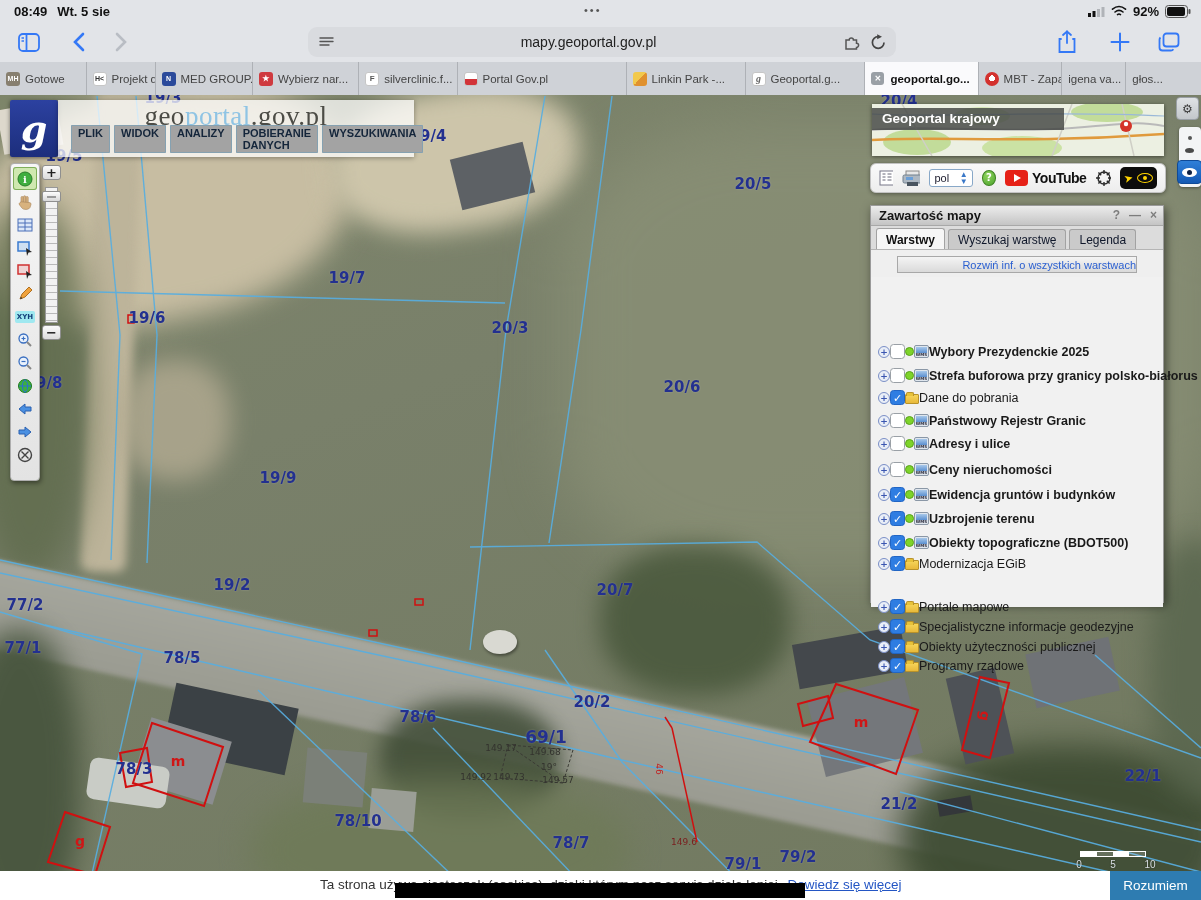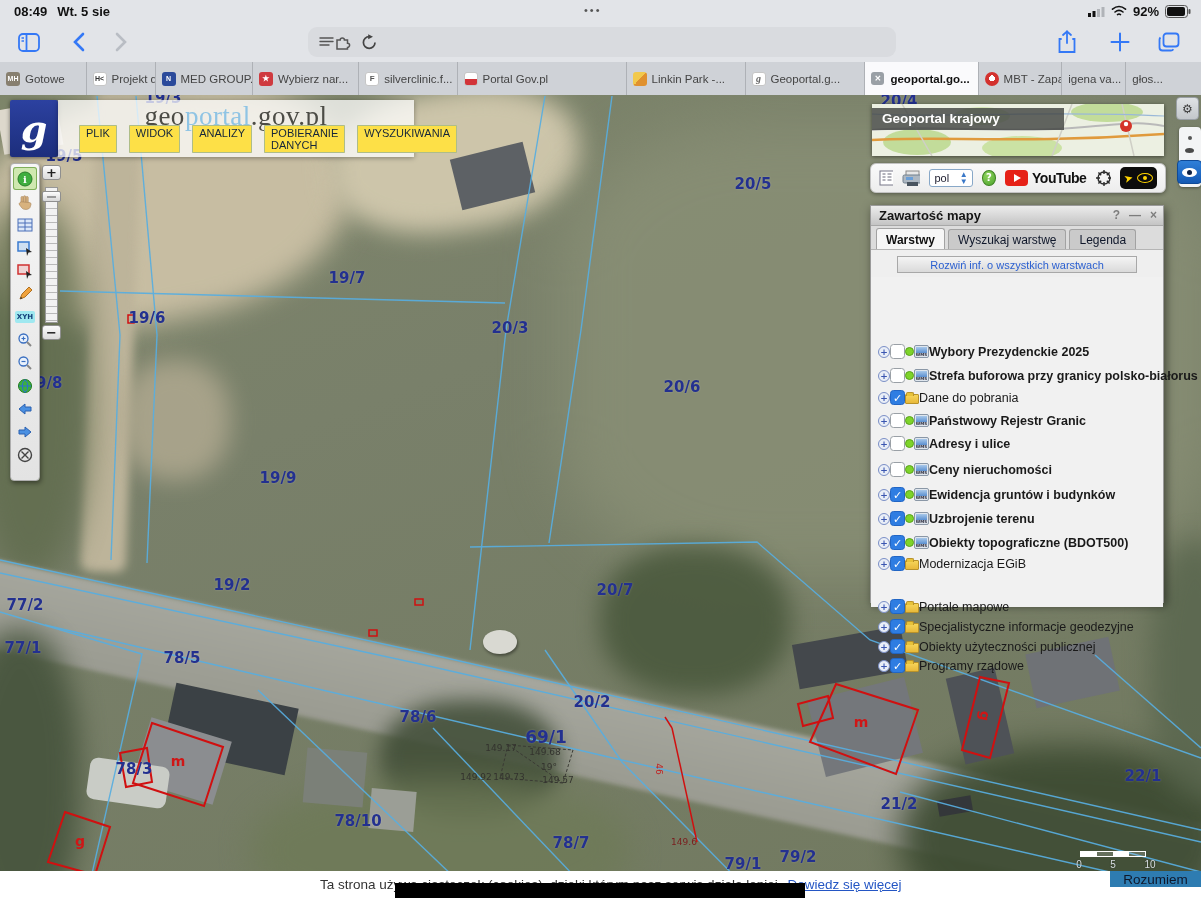--- a/index.html
+++ b/index.html
@@ -53,22 +53,22 @@
 
   
   .glogo{position:absolute;left:10px;top:100px;width:48px;height:57px;z-index:5;border-radius:2px;
     background:linear-gradient(#2c41a0,#1c2e7c);display:flex;align-items:center;justify-content:center;
     color:#fff;font:italic 700 38px "DejaVu Serif",serif;box-shadow:0 1px 4px rgba(0,0,0,.5);}
   .gbanner{position:absolute;left:58px;top:100px;width:356px;height:57px;z-index:5;background:rgba(255,255,255,.74);
     box-shadow:0 1px 5px rgba(0,0,0,.35);}
   .gtitle{text-align:center;margin-top:1px;font-family:"Liberation Serif",serif;font-size:27px;letter-spacing:.5px;}
   .gtitle .t1{color:#4c4c46;} .gtitle .t2{color:#8fc4e4;} .gtitle .t3{color:#4c4c46;}
   .gmenu{position:absolute;left:13px;bottom:4px;display:flex;gap:4px;}
-  .gmenu .mi{background:#fde047;color:#14253a;font-size:11px;font-weight:400;padding:2px 7px;border-radius:1px;
-    box-shadow:inset 0 0 0 1px rgba(110,160,190,.55);cursor:pointer;margin-left:8px;}
+  .gmenu .mi{background:#a3a3a3;color:#14253a;font-size:11px;font-weight:700;padding:2px 7px;border-radius:1px;
+    box-shadow:inset 0 0 0 1px rgba(110,160,190,.55);cursor:pointer;}
 
   
   .ltool{position:absolute;left:10px;top:163px;width:30px;height:318px;z-index:5;border-radius:4px;
     background:linear-gradient(#f6f6f6,#e3e3e3);border:1px solid #aeaeae;box-shadow:1px 2px 5px rgba(0,0,0,.45);
     display:flex;flex-direction:column;align-items:center;padding-top:3px;}
   .lbtn{width:24px;height:23px;display:flex;align-items:center;justify-content:center;border:none;background:none;
     border-radius:3px;cursor:pointer;padding:0;}
   .lbtn.active{background:#cfe8b0;box-shadow:inset 0 0 0 1px #7fae5a;}
   .xyh{background:#9fe8f0;color:#14407a;font:700 7px "DejaVu Sans",sans-serif;padding:2px 2px;border-radius:2px;}
 
@@ -120,21 +120,21 @@
     border:1px solid #9a9a9a;box-shadow:2px 3px 9px rgba(0,0,0,.5);}
   .phead{position:relative;height:20px;background:linear-gradient(#ececec,#c4c4c4);border-bottom:1px solid #a8a8a8;}
   .ptitle{position:absolute;left:8px;top:2px;font-size:13px;font-weight:700;color:#151515;}
   .pwin{position:absolute;right:6px;top:2px;display:flex;gap:9px;color:#7d7d7d;font-size:12px;font-weight:700;}
   .pwin span{cursor:pointer;}
   .ptabs{position:relative;height:24px;background:#dcdcdc;border-bottom:1px solid #b5b5b5;padding-left:5px;display:flex;align-items:flex-end;gap:3px;}
   .ptab{background:#cacaca;border:1px solid #a2a2a2;border-bottom:none;border-radius:3px 3px 0 0;
     font-size:12px;color:#0f172a;padding:3px 9px 2px;cursor:pointer;}
   .ptab.active{background:#f6f6f6;font-weight:700;color:#111;padding-top:4px;}
   .expandbtn{display:block;margin:6px auto 4px;width:240px;height:17px;background:linear-gradient(#f4f4f4,#dadada);
-    border:1px solid #a8a8a8;color:#2a5fd0;font-size:11px;text-align:center;cursor:pointer;padding:0;}
+    border:1px solid #a8a8a8;color:#2a5fd0;font-size:11px;text-align:right;cursor:pointer;padding:0;}
   .plist{position:relative;width:100%;height:330px;background:#f1f1f1;}
   .lrow{position:absolute;left:7px;height:17px;display:flex;align-items:center;white-space:nowrap;}
   .exp{width:12px;height:12px;border-radius:50%;background:#e9eef7;border:1px solid #7b8fc6;position:relative;cursor:pointer;flex:0 0 auto;}
   .exp::after{content:"+";position:absolute;left:0;right:0;top:-1px;text-align:center;font:700 9px/12px "DejaVu Sans",sans-serif;color:#3a55b0;}
   .cb{width:15px;height:15px;border:1.5px solid #9aa0a6;border-radius:3.5px;background:#fff;position:relative;cursor:pointer;flex:0 0 auto;}
   .cb.on{background:#2e7de2;border-color:#2165c4;}
   .cb.on::after{content:"✓";position:absolute;left:0;right:0;top:0;text-align:center;font:700 11px/15px "DejaVu Sans",sans-serif;color:#fff;}
   .gdot{width:9px;height:9px;border-radius:50%;background:#7ed42a;border:1px solid #58a21a;flex:0 0 auto;}
   .wmsic{width:15px;height:13px;position:relative;background:#dfe6ee;border:1px solid #8a97a6;border-radius:2px;flex:0 0 auto;}
   .wmsic::before{content:"";position:absolute;left:1px;right:1px;top:1px;height:6px;background:linear-gradient(#a8c8ea,#5a8fd0);}
@@ -146,21 +146,21 @@
 
   
   .scalebar{position:absolute;left:1080px;top:851px;width:66px;height:6px;z-index:4;border:1px solid #fff;
     background:repeating-linear-gradient(90deg,#fff 0 16px,rgba(255,255,255,.18) 16px 32px);}
   .stick{position:absolute;z-index:4;color:#d8dde2;font-size:10px;transform:translate(-50%,0);text-shadow:0 0 2px rgba(0,0,0,.4);}
   .cookiebar{position:absolute;left:0;top:871px;width:1201px;height:29px;z-index:6;background:#fff;
     display:flex;align-items:center;font-size:13.5px;color:#333;}
   .cmsg{position:absolute;left:320px;top:6px;white-space:nowrap;}
   .clink{color:#2456c4;text-decoration:underline;margin-left:6px;cursor:pointer;}
   .redact{position:absolute;left:395px;top:12px;width:410px;height:15px;background:#000;z-index:2;}
-  .cbtn{position:absolute;right:0;top:0;width:91px;height:16px;background:#2e7cb1;color:#0f172a;border:none;
+  .cbtn{position:absolute;right:0;top:0;width:91px;height:29px;background:#2e7cb1;color:#ffffff;border:none;
     font-size:13.5px;cursor:pointer;}
 </style>
 </head>
 <body>
 
 <div class="screen">
 
   <div class="map">
 
     <div class="blob" style="left:-30px;top:90px;width:380px;height:230px;background:#c7bda2;filter:blur(14px);transform:rotate(-12deg);"></div>
@@ -601,20 +601,21 @@
         <svg width="13" height="20">
             <path d="M2 2 L10 10 L2 18" fill="none" stroke="#b9bdc4" stroke-width="2.6" stroke-linecap="round"></path>
           </svg>
       </button>
       <div class="urlbox">
         <svg width="15" height="13" style="margin-left:11px;">
             <g stroke="#555" stroke-width="1.4" stroke-linecap="round">
               <path d="M1 2 h13 M1 5.5 h13 M1 9 h9"></path>
             </g>
           </svg>
+        <span class="urltext">mapy.geoportal.gov.pl</span>
         <button class="tbtn">
           <svg width="20" height="17">
               <path d="M3 6 h3.2 a2.1 2.1 0 1 1 4.2 0 H13.5 v3.2 a2.1 2.1 0 1 1 0 4.2 V15 H3 Z" fill="none" stroke="#555" stroke-width="1.5"></path>
             </svg>
         </button>
         <button class="tbtn" style="margin:0 9px 0 7px;">
           <svg width="17" height="17">
               <path d="M14 8.5 A5.8 5.8 0 1 1 8.2 2.7" fill="none" stroke="#444" stroke-width="1.7"></path>
               <polygon points="7.2,0.2 12,2.7 7.2,5.2" fill="#444"></polygon>
             </svg>

